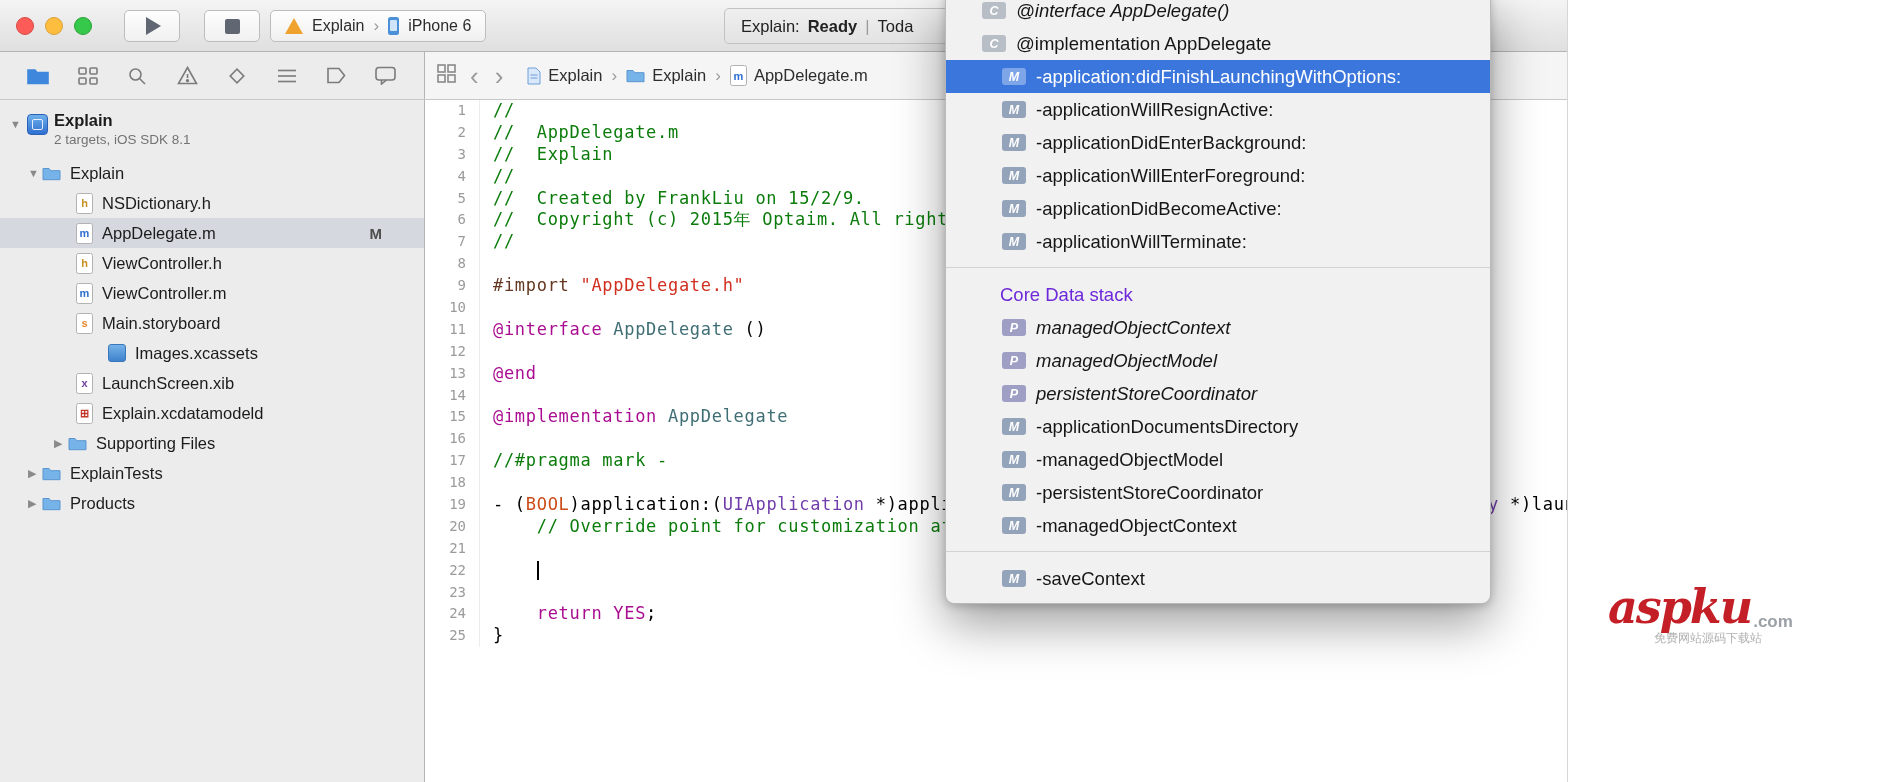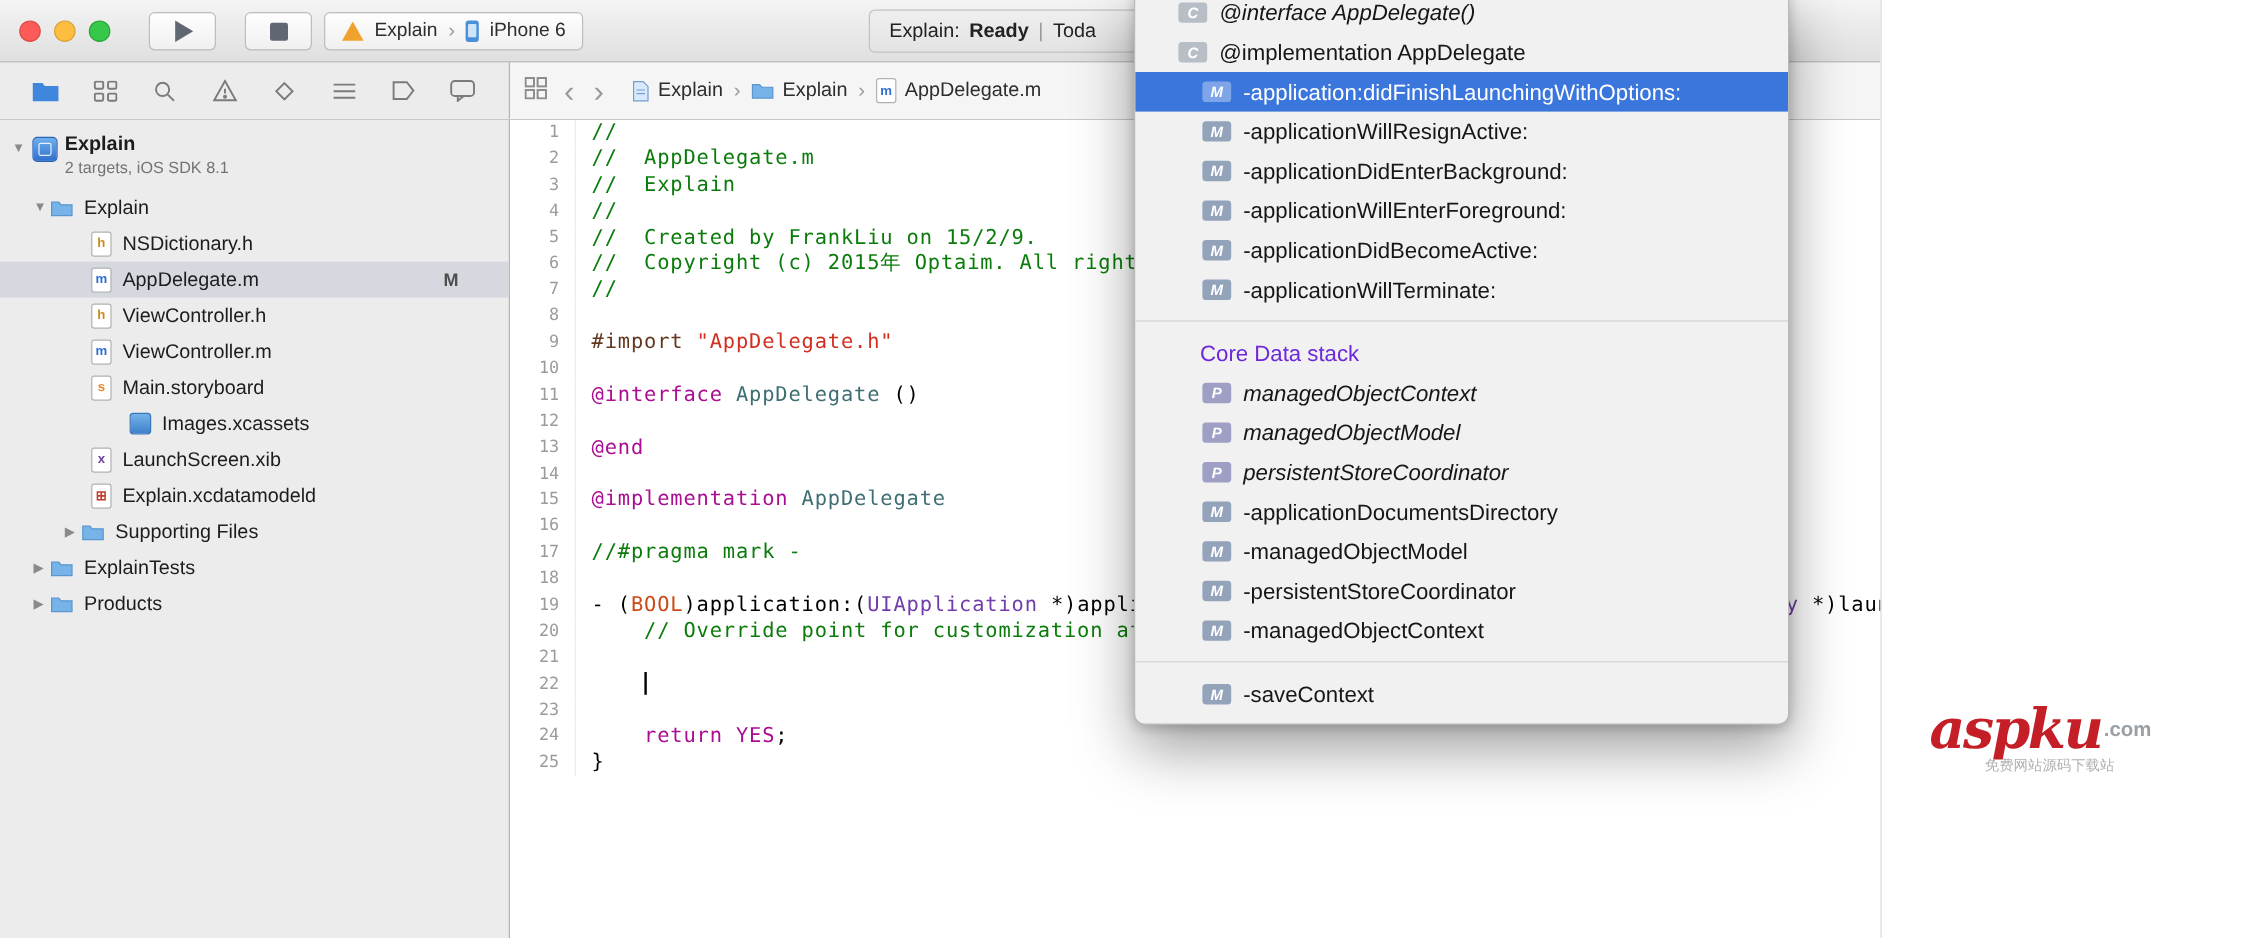--- a/index.html
+++ b/index.html
@@ -77,21 +77,21 @@
   .sym{width:24px;height:17px;border-radius:3px;color:#fff;font-size:12.5px;font-weight:bold;font-style:italic;display:flex;align-items:center;justify-content:center;flex:none}
   .sym-sel{background:rgba(255,255,255,.35)}
   .pop-lbl{white-space:nowrap}
   .pop-lbl.it{font-style:italic}
   .pop-header{height:33px;display:flex;align-items:center;font-weight:normal;font-size:18.5px;color:#6d28d9;padding-left:54px}
   .pop-sep{height:20px;position:relative}
   .pop-sep:after{content:"";position:absolute;left:0;right:0;top:9px;border-top:1px solid #d2d2d2}
 
   
   .watermark{position:absolute;left:1608px;top:584px;z-index:60;line-height:1}
-  .wm-line{display:flex;align-items:center}
+  .wm-line{display:flex;align-items:flex-end}
   .wm-brand{font-family:"DejaVu Serif",serif;font-style:italic;font-weight:bold;font-size:46px;color:var(--watermark);letter-spacing:-2px}
   .wm-tld{font-size:17px;font-weight:bold;color:#9aa0a6;margin-left:2px}
   .wm-tag{font-size:12px;color:#b0b0b0;margin-top:2px;margin-left:46px}
 </style>
 </head>
 <body>
 
 <div class="window">
 
   <div class="toolbar">

